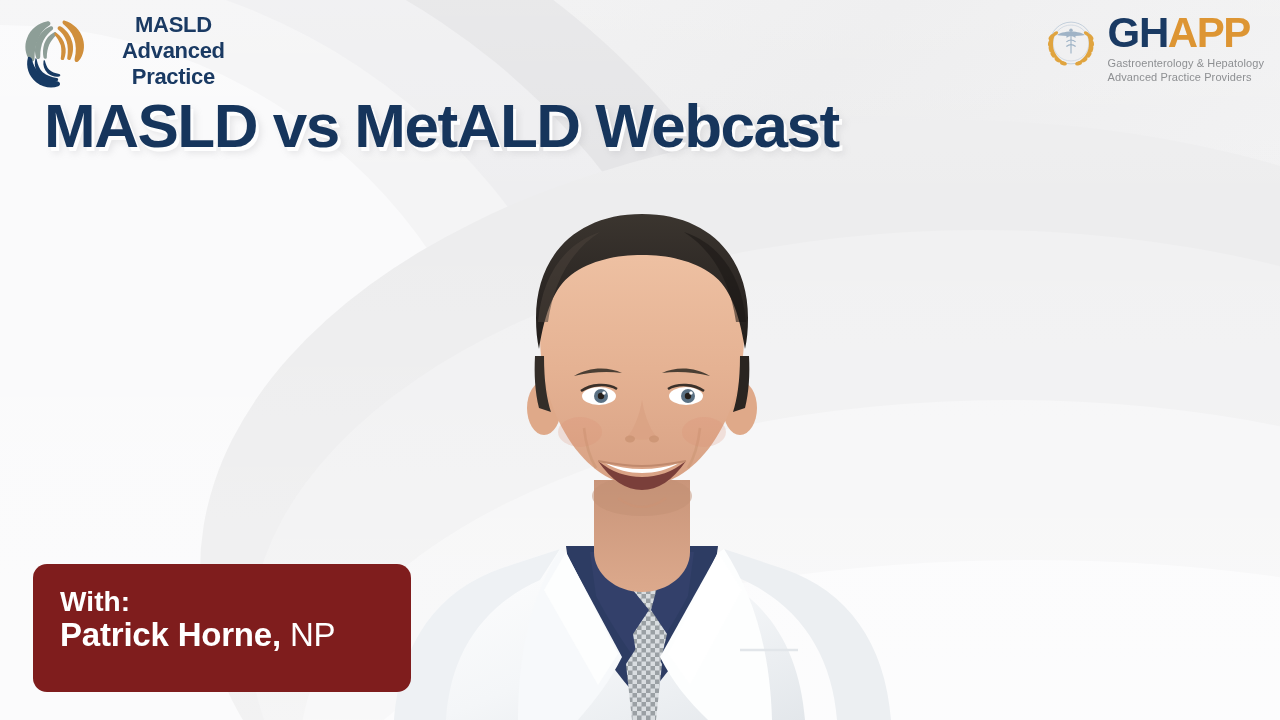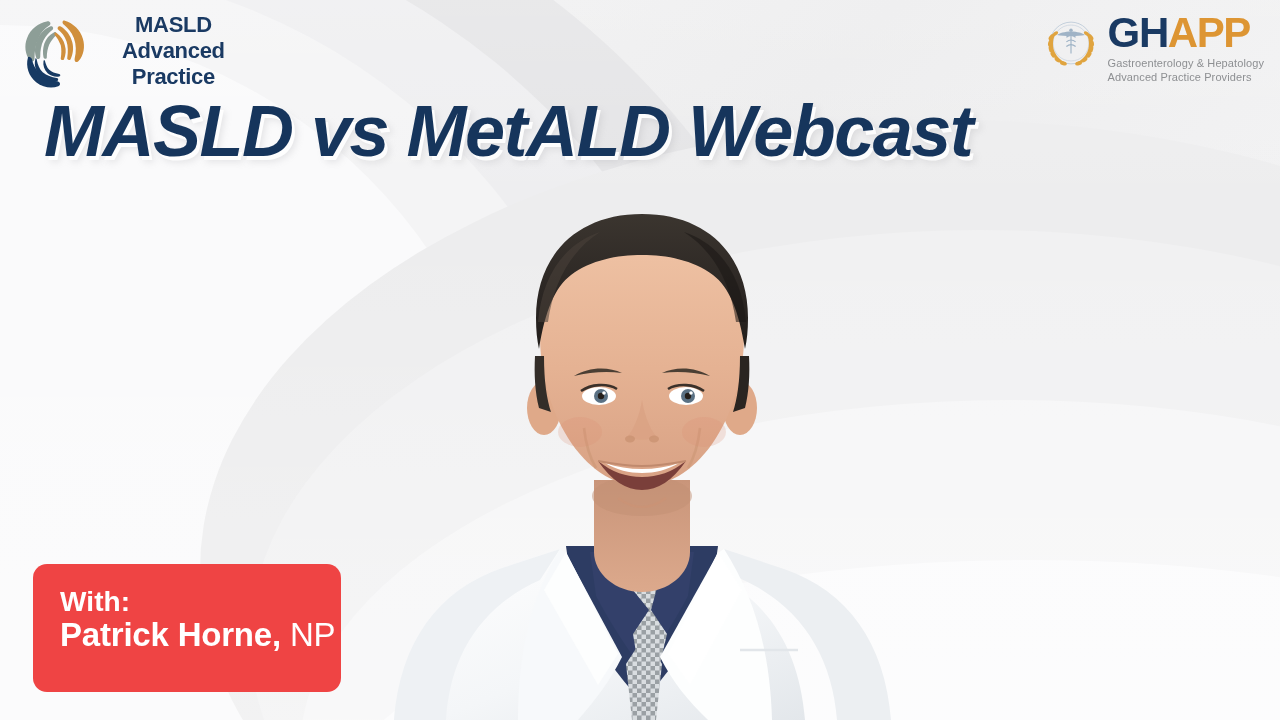--- a/index.html
+++ b/index.html
@@ -136,48 +136,47 @@
     white-space: nowrap;
   }
 
   
   .title {
     position: absolute;
     left: 44px;
     top: 95px;
     font-family: "Liberation Sans", sans-serif;
     font-weight: bold;
-    font-size: 72px;
+    font-size: 62px;
     line-height: 1;
     letter-spacing: -1.5px;
     color: #16355c;
     white-space: nowrap;
     text-shadow: 3px 4px 0 rgba(255,255,255,0.92),
                  5px 6px 7px rgba(150,150,155,0.22);
-    font-style: italic;
   }
 
   
   .portrait {
     position: absolute;
     left: 322px;
     top: 180px;
     width: 640px;
     height: 540px;
   }
   .portrait svg { display: block; width: 100%; height: 100%; }
 
   
   .speaker-box {
     position: absolute;
     left: 33px;
     top: 564px;
-    width: 308px;
+    width: 378px;
     height: 128px;
-    background: #ef4444;
+    background: #7f1d1d;
     border-radius: 14px;
     padding: 22px 26px 0 27px;
   }
   .speaker-with {
     font-family: "Liberation Sans", sans-serif;
     font-weight: bold;
     font-size: 28px;
     line-height: 1.12;
     color: #ffffff;
     letter-spacing: 0.1px;

